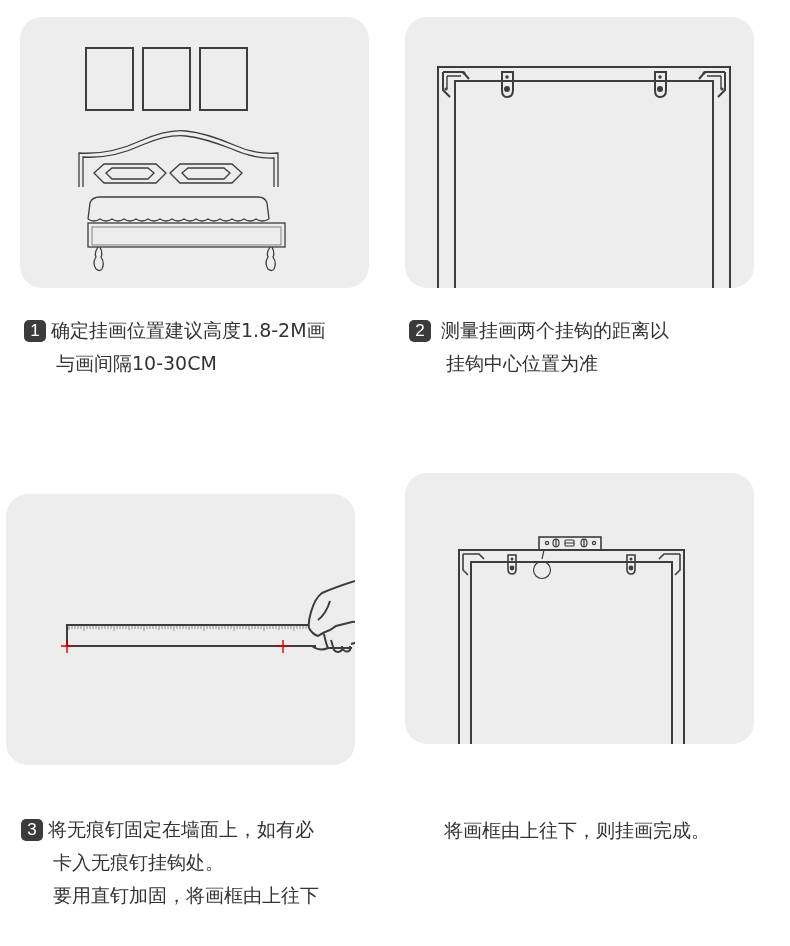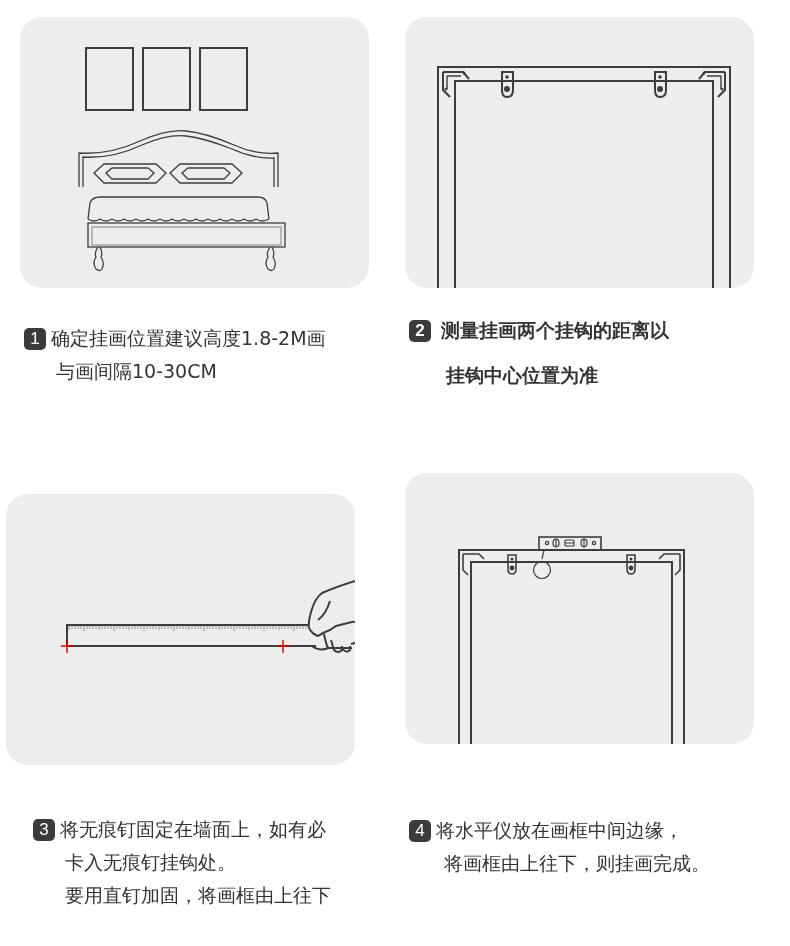--- a/index.html
+++ b/index.html
@@ -66,28 +66,28 @@
       <circle cx="255" cy="60" r="1.8"></circle>
         <circle cx="255" cy="72" r="3"></circle>
       <circle cx="59" cy="56" r="1.5"></circle>
         <circle cx="41" cy="72" r="1.5"></circle>
       <circle cx="299" cy="56" r="1.5"></circle>
         <circle cx="317" cy="72" r="1.5"></circle>
     </g>
   </svg>
 </div>
 
-<div class="step" style="left:24px;top:314px;margin-top:8px;">
+<div class="step" style="left:24px;top:314px;">
   <span class="line"><span class="badge">1</span><span>确定挂画位置建议高度1.8-2M画</span></span>
   <span class="line indent">与画间隔10-30CM</span>
 </div>
 
-<div class="step" style="left:409px;top:314px;font-weight:bold;">
+<div class="step" style="left:409px;top:314px;">
   <span class="line"><span class="badge" style="margin-right:10px;">2</span><span>测量挂画两个挂钩的距离以</span></span>
-  <span class="line indent" style="padding-left:37px;margin-top:12px;">挂钩中心位置为准</span>
+  <span class="line indent" style="padding-left:37px;">挂钩中心位置为准</span>
 </div>
 
 <div class="panel" style="left:6px;top:494px;width:349px;height:271px;">
   <svg width="349" height="271" viewBox="0 0 349 271">
     <g fill="none" stroke="#3d3d3d" stroke-width="2">
       <path d="M61 152 L61 131 L303 131"></path>
       <path d="M61 152 L310 152"></path>
     </g>
     <g stroke="#777" stroke-width="0.8" id="ticks">
       <path d="M63 132 v4 M66 132 v3 M69 132 v3 M72 132 v3 M75 132 v3 M78 132 v5 M81 132 v3 M84 132 v3 M87 132 v3 M90 132 v3 M93 132 v4 M96 132 v3 M99 132 v3 M102 132 v3 M105 132 v3 M108 132 v5 M111 132 v3 M114 132 v3 M117 132 v3 M120 132 v3 M123 132 v4 M126 132 v3 M129 132 v3 M132 132 v3 M135 132 v3 M138 132 v5 M141 132 v3 M144 132 v3 M147 132 v3 M150 132 v3 M153 132 v4 M156 132 v3 M159 132 v3 M162 132 v3 M165 132 v3 M168 132 v5 M171 132 v3 M174 132 v3 M177 132 v3 M180 132 v3 M183 132 v4 M186 132 v3 M189 132 v3 M192 132 v3 M195 132 v3 M198 132 v5 M201 132 v3 M204 132 v3 M207 132 v3 M210 132 v3 M213 132 v4 M216 132 v3 M219 132 v3 M222 132 v3 M225 132 v3 M228 132 v5 M231 132 v3 M234 132 v3 M237 132 v3 M240 132 v3 M243 132 v4 M246 132 v3 M249 132 v3 M252 132 v3 M255 132 v3 M258 132 v5 M261 132 v3 M264 132 v3 M267 132 v3 M270 132 v3 M273 132 v4 M276 132 v3 M279 132 v3 M282 132 v3 M285 132 v3 M288 132 v5 M291 132 v3 M294 132 v3 M297 132 v3 M300 132 v3"></path>
@@ -135,22 +135,21 @@
     </g>
     <g fill="#3d3d3d">
       <circle cx="107" cy="86" r="1.5"></circle>
         <circle cx="107" cy="95" r="2.4"></circle>
       <circle cx="226" cy="86" r="1.5"></circle>
         <circle cx="226" cy="95" r="2.4"></circle>
     </g>
   </svg>
 </div>
 
-<div class="step" style="left:21px;top:813px;margin-left:12px;">
+<div class="step" style="left:21px;top:813px;">
   <span class="line"><span class="badge">3</span><span>将无痕钉固定在墙面上，如有必</span></span>
   <span class="line indent">卡入无痕钉挂钩处。</span>
   <span class="line indent">要用直钉加固，将画框由上往下</span>
 </div>
 
 <div class="step" style="left:409px;top:814px;">
-  <span class="line"><span class="badge">4</span><span>将水平仪放在画框中间边缘，</span></span>
   <span class="line indent" style="padding-left:35px;">将画框由上往下，则挂画完成。</span>
 </div>
 
 </body></html>

